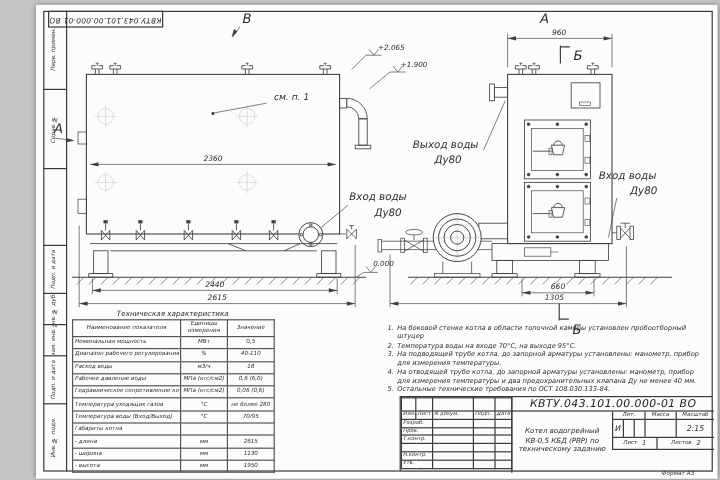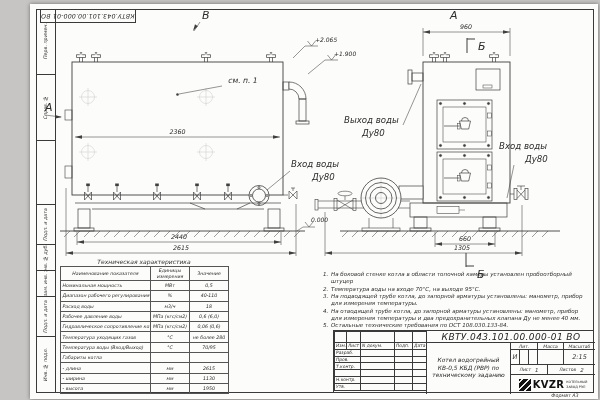--- a/index.html
+++ b/index.html
@@ -465,23 +465,15 @@
 
   <div class="cell" style="left:176px;top:34px;width:37px;height:10px;gap:4px">
     <span>Лист</span>
       <span style="font-size:5.5px">1</span>
   </div>
   <div class="cell" style="left:213px;top:34px;width:48px;height:10px;gap:4px;border-right:none">
     <span>Листов</span>
       <span style="font-size:5.5px">2</span>
   </div>
 
-  <div class="logo">
-    <div class="logo-mark"></div>
-    <div class="logo-txt">KVZR</div>
-    <div class="logo-sub">
-      <span>КОТЕЛЬНЫЙ</span>
-      <span>ЗАВОД РЭП</span>
-    </div>
-  </div>
 </div>
 
 <div class="abs format">Формат А3</div>
 
 </body></html>

